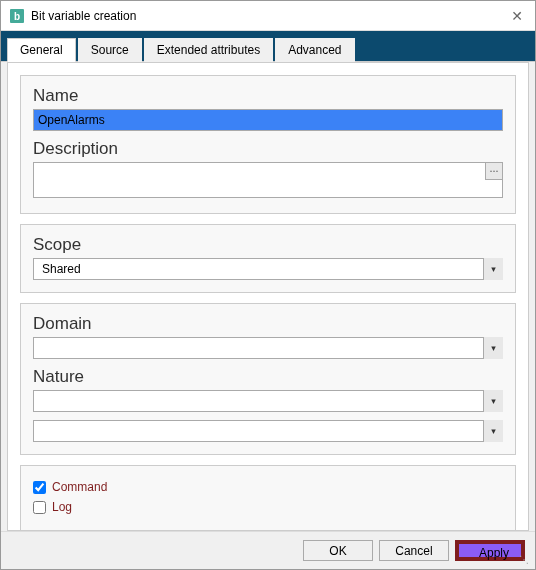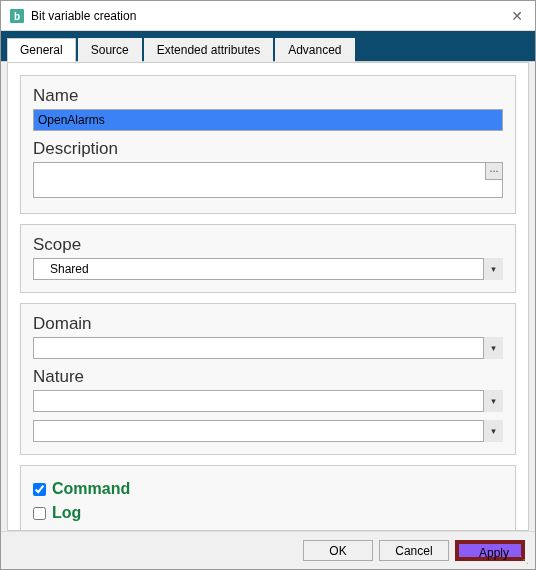--- a/index.html
+++ b/index.html
@@ -130,21 +130,21 @@
       justify-content: center;
     }
     .select-wrapper {
       position: relative;
     }
     .select-input {
       width: 100%;
       height: 22px;
       border: 1px solid #aaa;
       background: #fff;
-      padding: 2px 24px 2px 16px;
+      padding: 2px 24px 2px 8px;
       font-size: 12px;
       font-family: inherit;
       appearance: none;
       cursor: pointer;
     }
     .select-arrow {
       position: absolute;
       right: 0;
       top: 0;
       width: 20px;
@@ -173,23 +173,22 @@
       align-items: center;
       gap: 6px;
       cursor: pointer;
     }
     .checkbox-item input[type="checkbox"] {
       width: 13px;
       height: 13px;
       cursor: pointer;
     }
     .checkbox-label {
-      font-size: 16px;
-      color: #15803d;
-      font-weight: bold;
+      font-size: 12px;
+      color: #7f1d1d;
     }
     .footer {
       display: flex;
       justify-content: flex-end;
       align-items: center;
       padding: 8px 10px;
       gap: 6px;
       background: #f0f0f0;
       border-top: 1px solid #ddd;
     }

